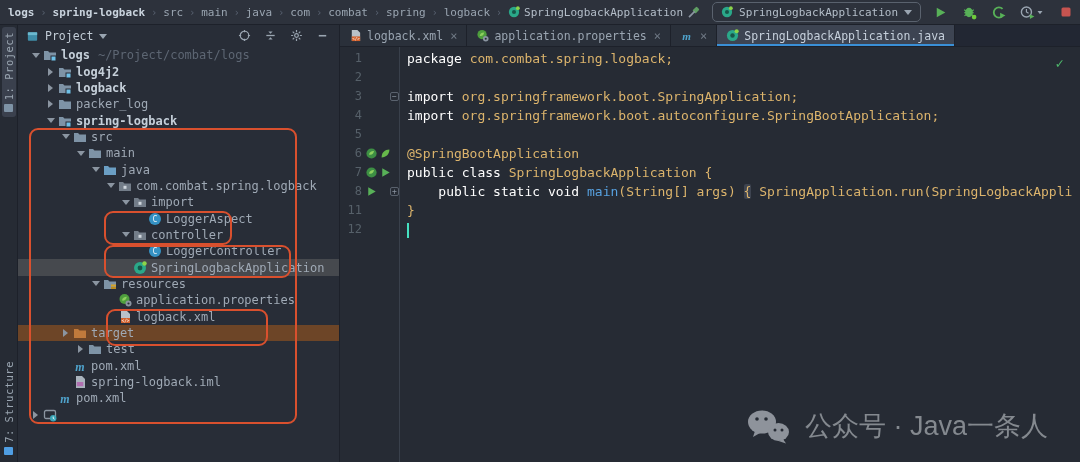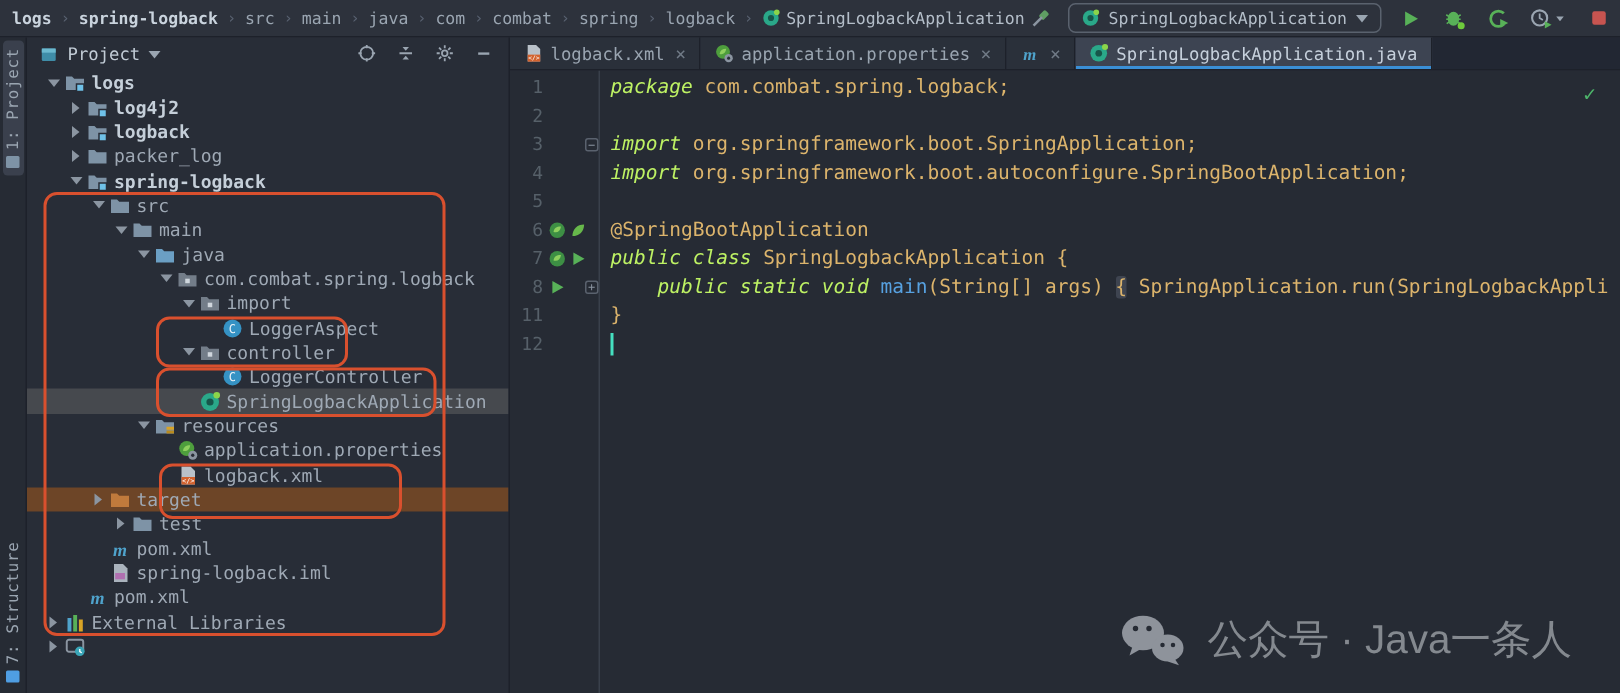--- a/index.html
+++ b/index.html
@@ -54,21 +54,21 @@
   .tab-fill{flex:1;}
   .editor{flex:1;position:relative;background:#262b34;overflow:hidden;font-size:13px;line-height:19px;padding-top:2px;}
   .gutline{position:absolute;left:59px;top:0;bottom:0;width:1px;background:#39404b;}
   .cline{display:flex;height:19px;align-items:center;position:relative;}
   .lnum{width:22px;flex:none;text-align:right;color:#566069;font-size:12px;}
   .gico{width:28px;flex:none;display:flex;align-items:center;gap:1px;padding-left:3px;}
   .fcol{width:9px;flex:none;display:flex;align-items:center;justify-content:center;}
   .fmk{width:9px;height:9px;border:1px solid #5a626e;border-radius:2px;color:#8b95a1;font-size:8px;
        line-height:7px;text-align:center;background:#262b34;}
   .code{flex:1;white-space:pre;padding-left:8px;overflow:hidden;}
-  .tk-kw{color:#bef264;font-style:italic;}
+  .tk-kw{color:#ffffff;}
   .tk-id{color:#dcb46c;}
   .tk-ann{color:#dcb46c;}
   .tk-fn{color:#57a1e0;}
   .tk-fold{color:#dcb46c;background:#3e4450;border-radius:2px;}
   .caret{display:inline-block;width:2px;height:15px;background:#45e0c0;vertical-align:middle;}
   .insp{position:absolute;top:7px;right:16px;color:#4db56a;font-size:14px;font-weight:bold;}
   
   .anno{position:absolute;border:2px solid #d9502e;border-radius:9px;pointer-events:none;}
   
   .wm{position:absolute;right:32px;bottom:18px;display:flex;align-items:center;gap:14px;
@@ -232,20 +232,21 @@
             <span class="chev">
               <i class="cd"></i>
             </span>
             <span class="ic" style="width:14px;height:14px">
               <svg viewBox="0 0 14 14">
                 <path d="M1 3h4l1.5 1.5H13V12H1Z" fill="#7e93a6"></path>
                 <rect x="8" y="8" width="5" height="5" fill="#6fc1e8" stroke="#282d37"></rect>
               </svg>
             </span>
             <span class="tlbl">logs</span>
+            <span class="tnote">~/Project/combat/logs</span>
           </div>
           <div class="trow b" style="padding-left:25px">
             <span class="chev">
               <i class="cr"></i>
             </span>
             <span class="ic" style="width:14px;height:14px">
               <svg viewBox="0 0 14 14">
                 <path d="M1 3h4l1.5 1.5H13V12H1Z" fill="#7e93a6"></path>
                 <rect x="8" y="8" width="5" height="5" fill="#6fc1e8" stroke="#282d37"></rect>
               </svg>
@@ -465,33 +466,20 @@
             <span class="tlbl">spring-logback.iml</span>
           </div>
           <div class="trow" style="padding-left:25px">
             <span class="chev"></span>
             <span class="ic" style="width:14px;height:14px">
               <svg viewBox="0 0 14 14">
                 <text x="7" y="11.5" font-size="12" font-style="italic" font-weight="bold" fill="#4fa3cc" text-anchor="middle" font-family="serif">m</text>
               </svg>
             </span>
             <span class="tlbl">pom.xml</span>
-          </div>
-          <div class="trow" style="padding-left:10px">
-            <span class="chev">
-              <i class="cr"></i>
-            </span>
-            <span class="ic" style="width:14px;height:14px">
-              <svg viewBox="0 0 14 14">
-                <rect x="2" y="4" width="2.6" height="9" fill="#4fa3cc"></rect>
-                <rect x="5.8" y="2" width="2.6" height="11" fill="#58b158"></rect>
-                <rect x="9.6" y="5" width="2.6" height="8" fill="#d8a426"></rect>
-              </svg>
-            </span>
-            <span class="tlbl">External Libraries</span>
           </div>
           <div class="trow" style="padding-left:10px">
             <span class="chev">
               <i class="cr"></i>
             </span>
             <span class="ic" style="width:14px;height:14px">
               <svg viewBox="0 0 14 14">
                 <rect x="1.5" y="2.5" width="11" height="8" rx="1.5" fill="none" stroke="#8b95a1" stroke-width="1.3"></rect>
                 <circle cx="10.2" cy="10.2" r="3.2" fill="#3aa6b8"></circle>
                 <path d="M10.2 8.6v1.8l1.3.8" stroke="#fff" stroke-width=".9" fill="none"></path>

